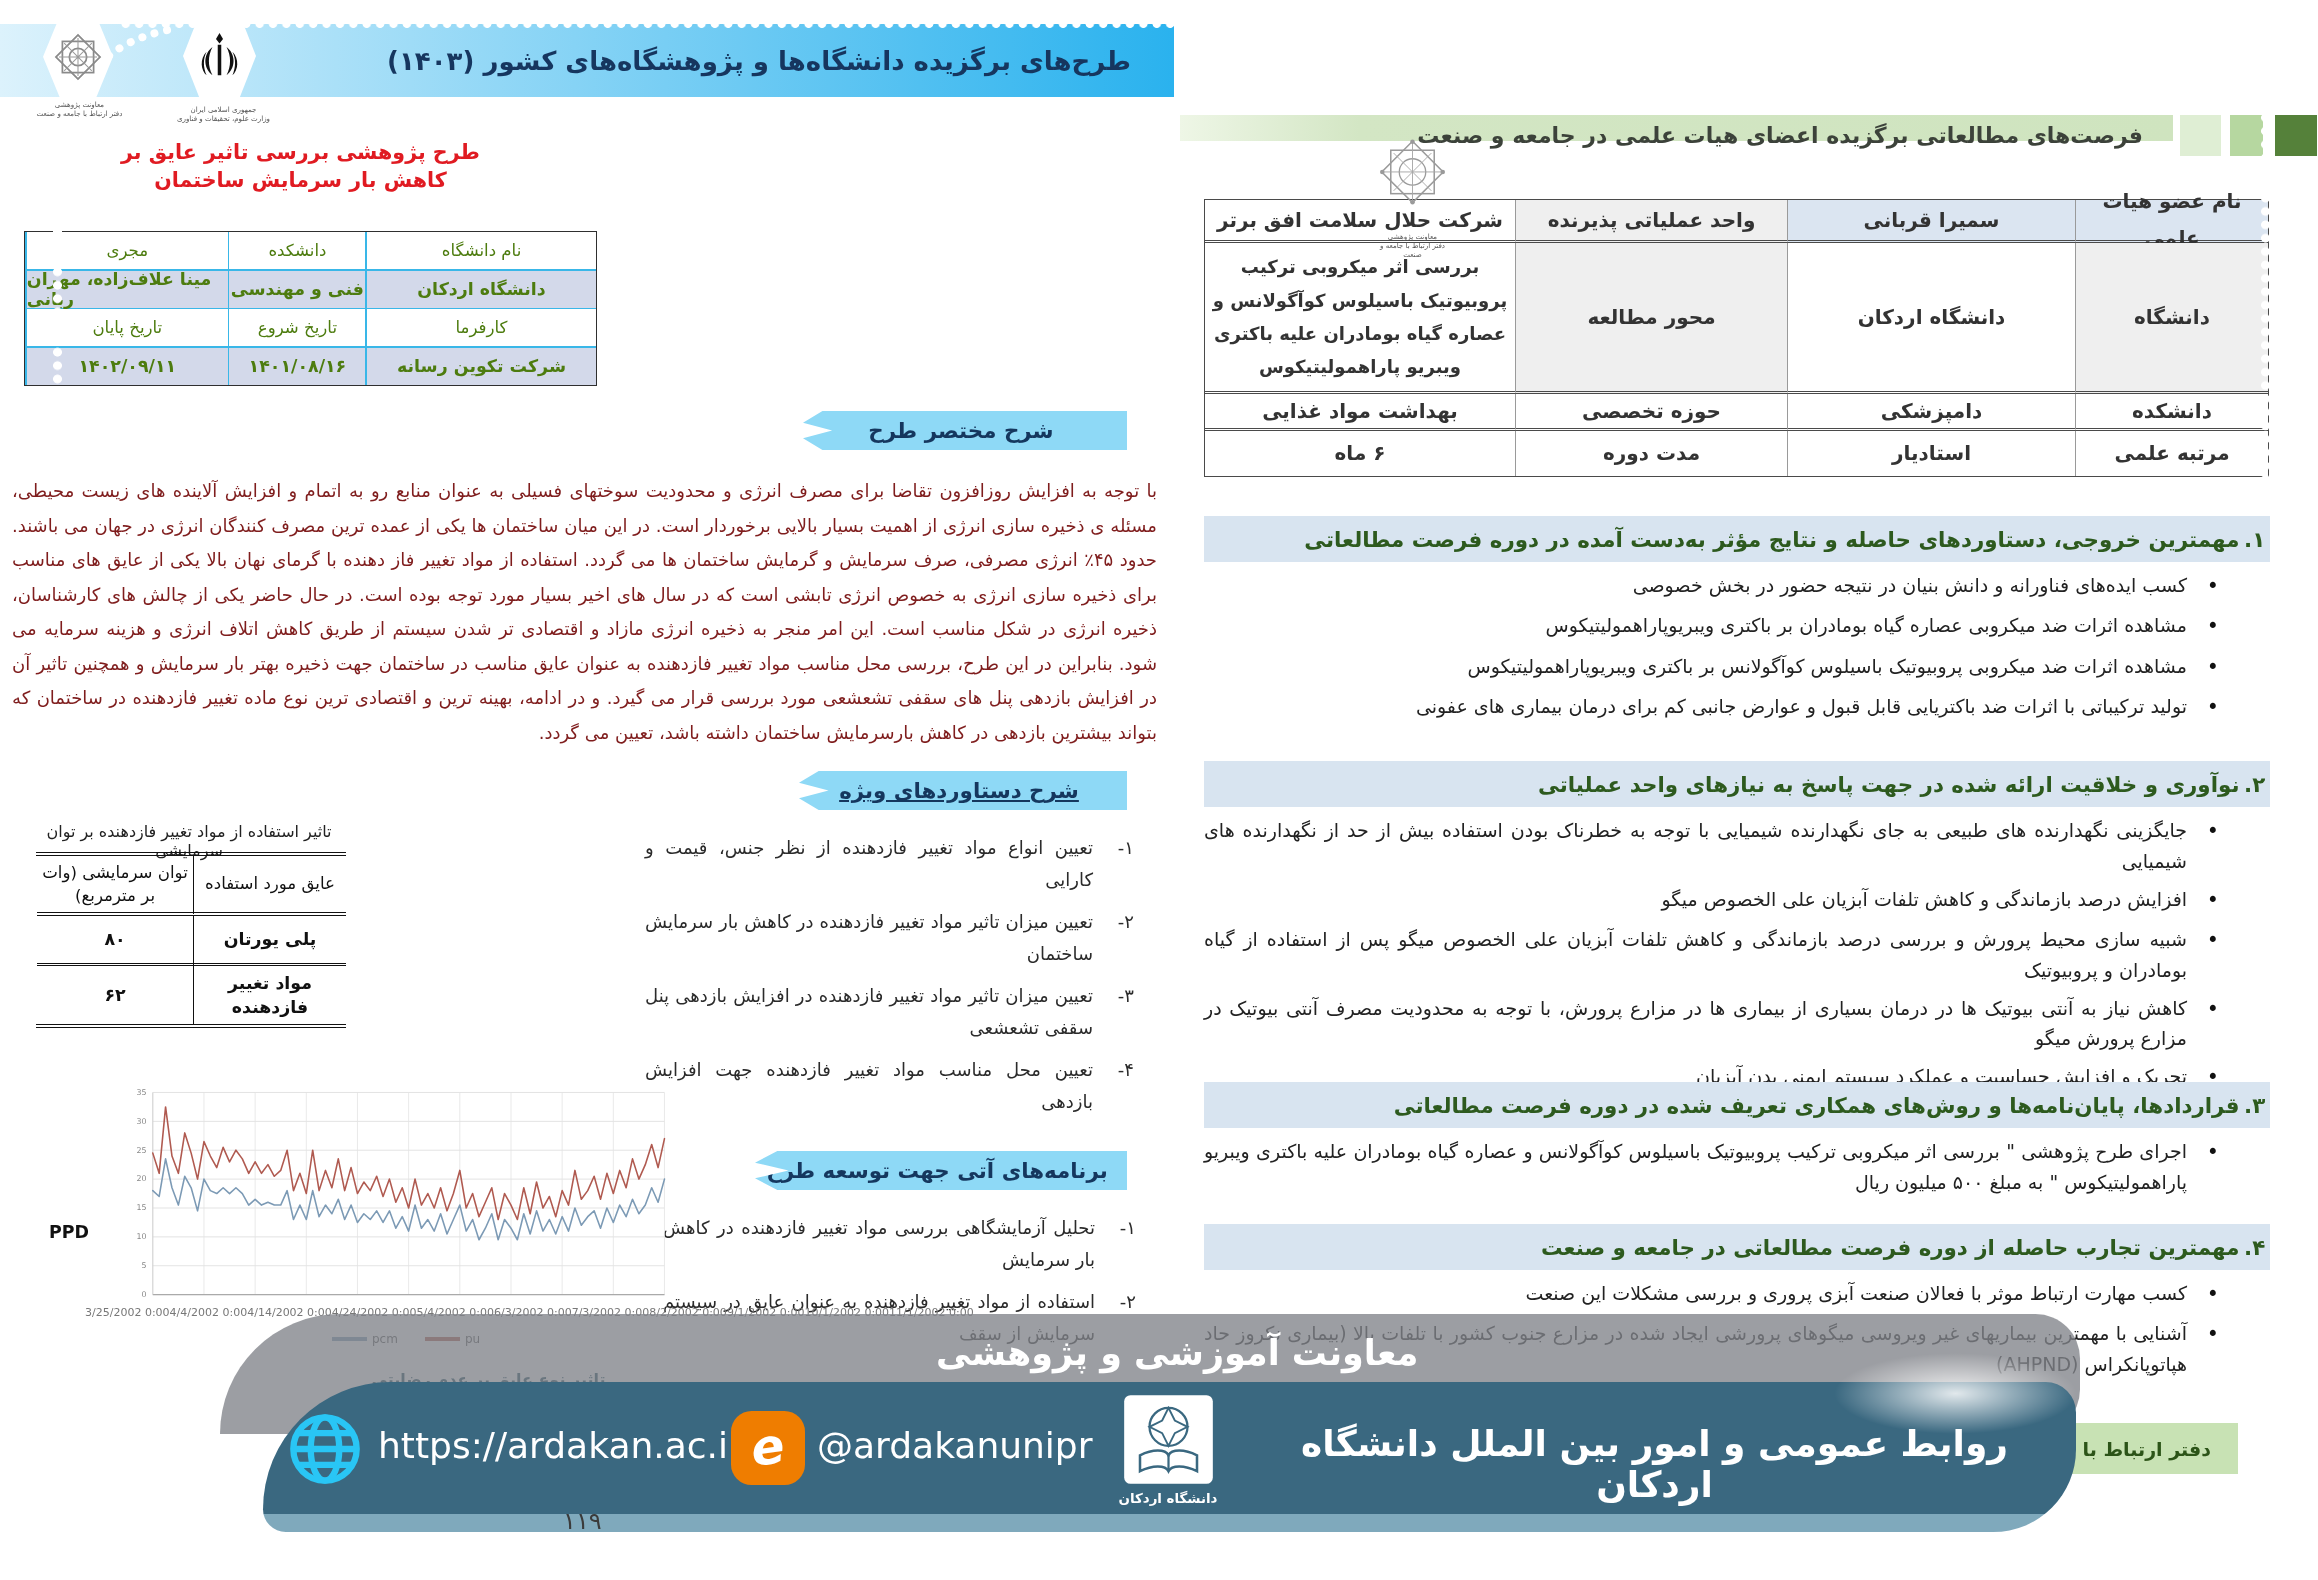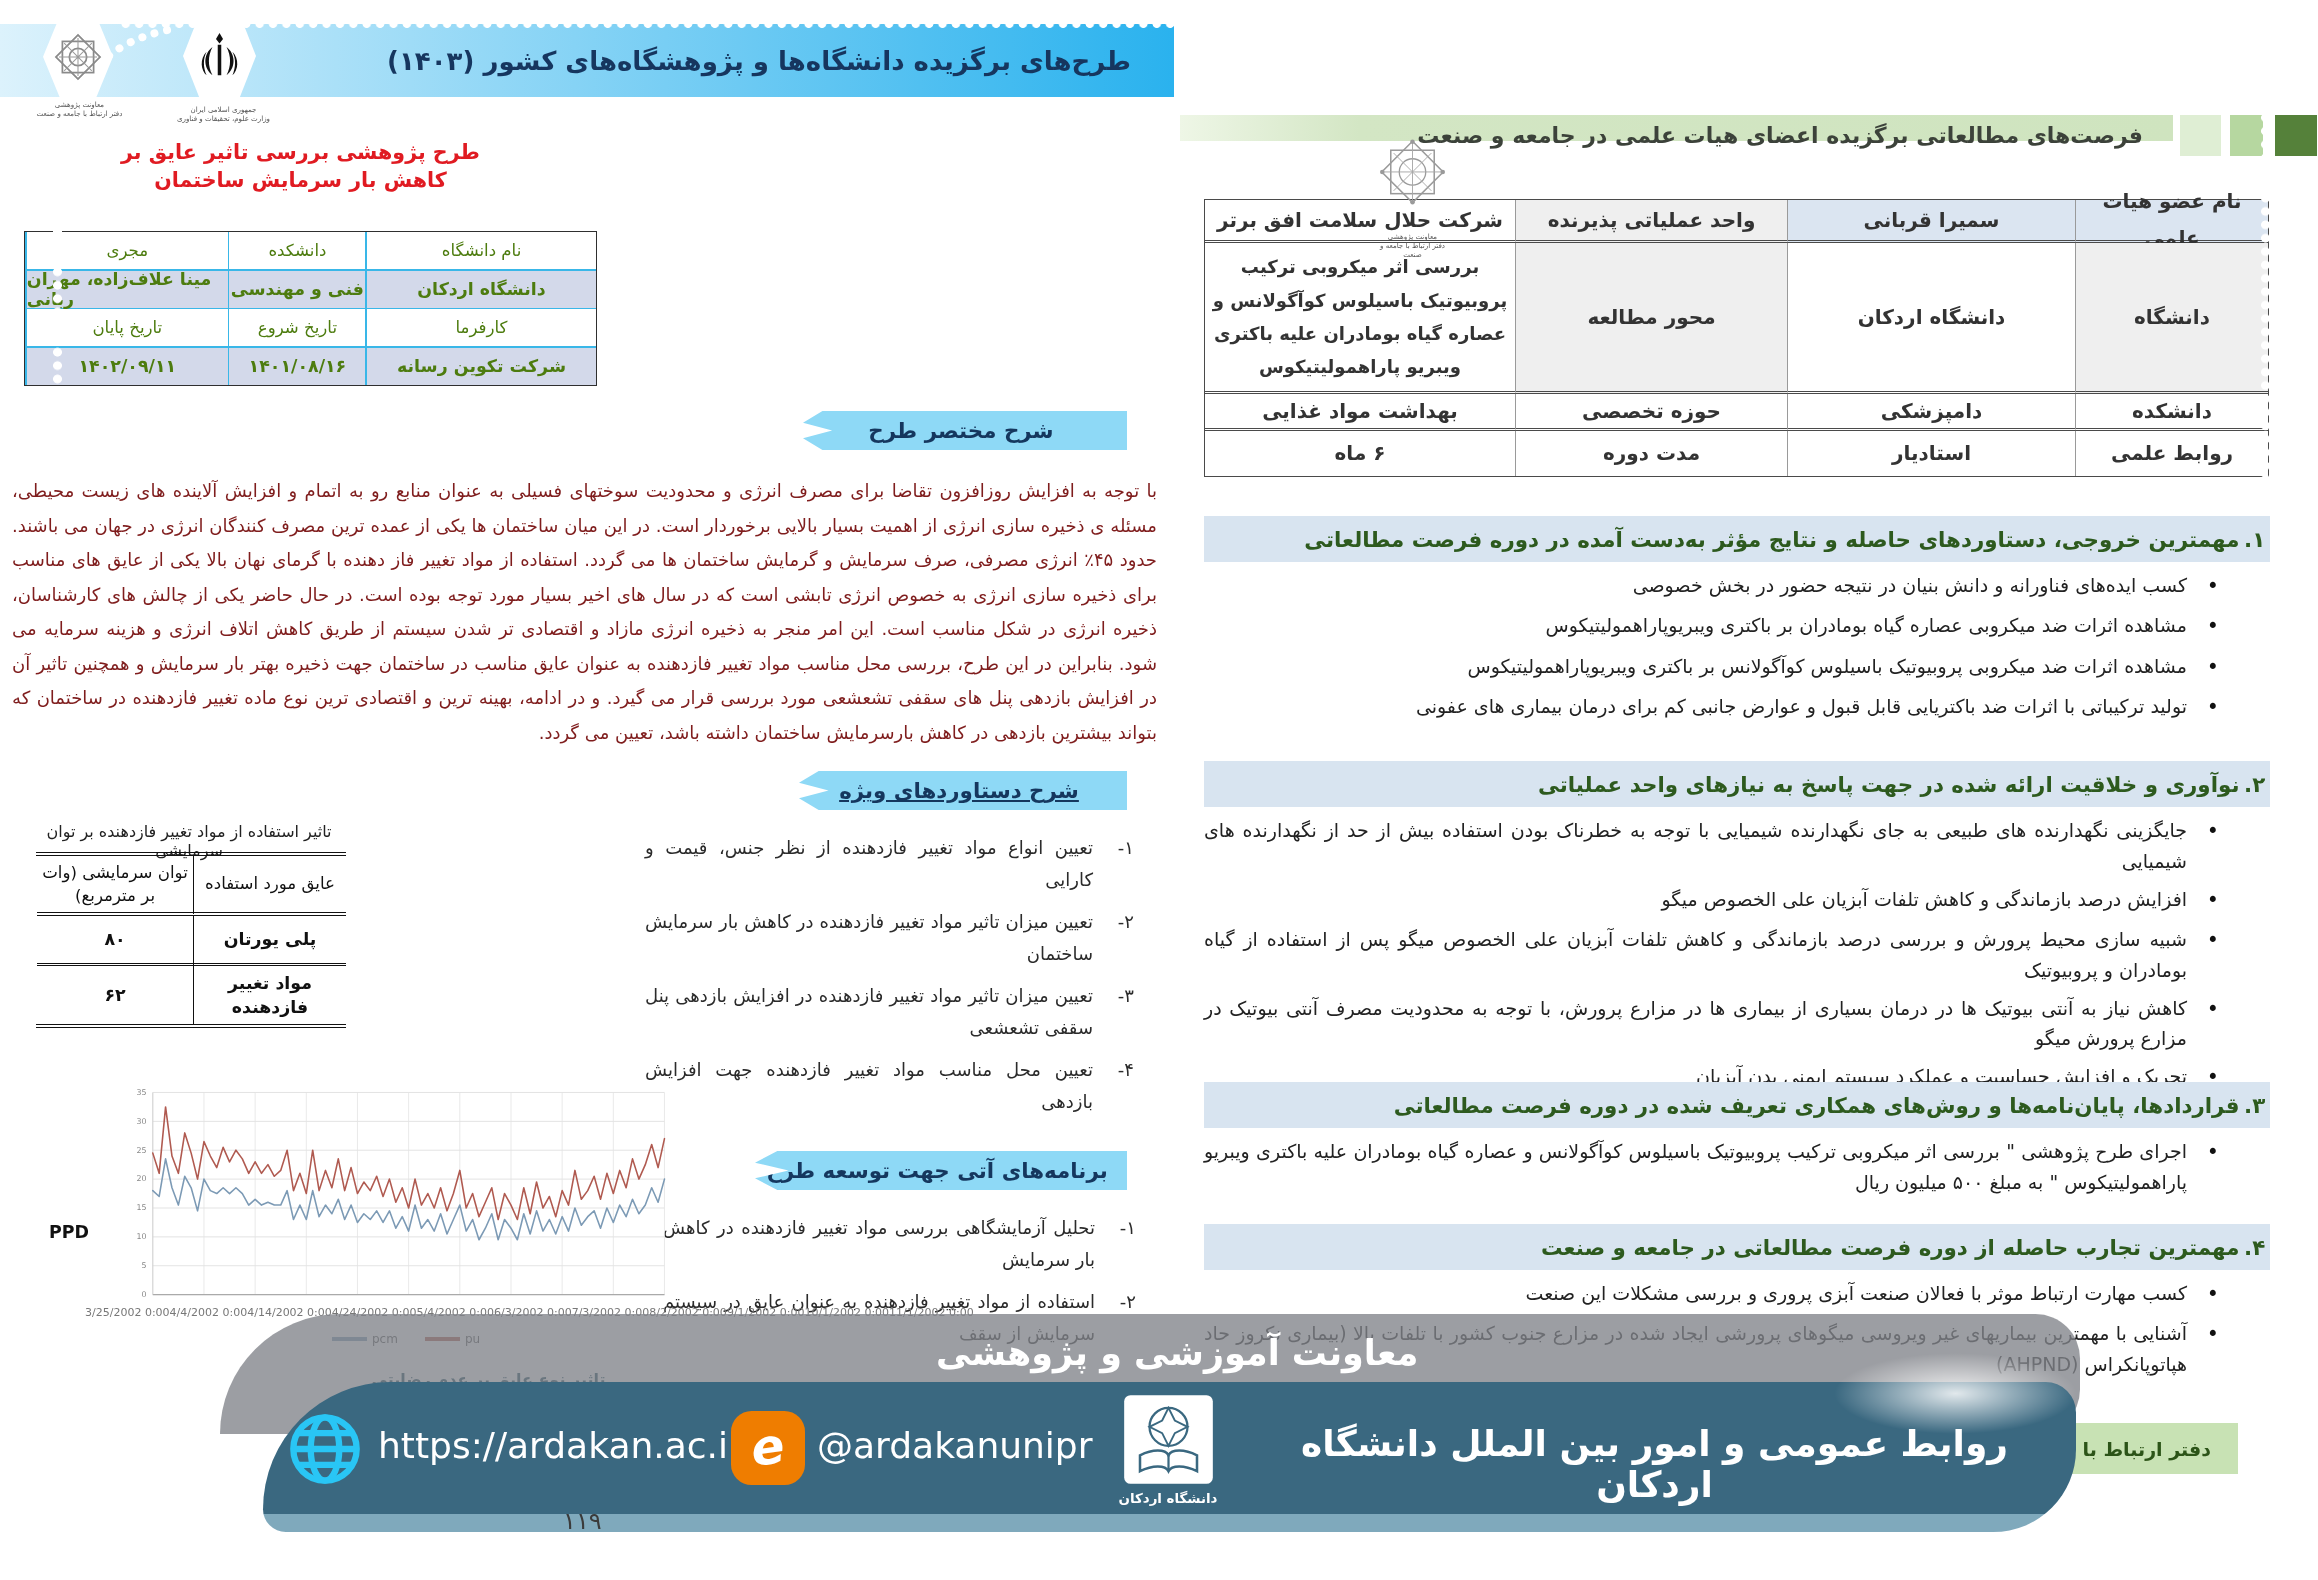--- a/index.html
+++ b/index.html
@@ -304,21 +304,21 @@
     <div class="c gray">واحد عملیاتی پذیرنده</div>
     <div class="c">شرکت حلال سلامت افق برتر</div>
     <div class="c gray">دانشگاه</div>
     <div class="c">دانشگاه اردکان</div>
     <div class="c gray">محور مطالعه</div>
     <div class="c desc">بررسی اثر میکروبی ترکیب پروبیوتیک باسیلوس کوآگولانس و عصاره گیاه بومادران علیه باکتری ویبریو پاراهمولیتیکوس</div>
     <div class="c">دانشکده</div>
     <div class="c">دامپزشکی</div>
     <div class="c">حوزه تخصصی</div>
     <div class="c">بهداشت مواد غذایی</div>
-    <div class="c lastrow">روابط علمی</div>
+    <div class="c lastrow">مرتبه علمی</div>
     <div class="c lastrow">استادیار</div>
     <div class="c lastrow">مدت دوره</div>
     <div class="c lastrow">۶ ماه</div>
   </div>
 
   <div class="abs rsec" style="top:516px;">
     <div class="bar">
       <span class="num">۱.</span>
         <span>مهمترین خروجی، دستاوردهای حاصله و نتایج مؤثر به‌دست آمده در دوره فرصت مطالعاتی</span>
       </div>

